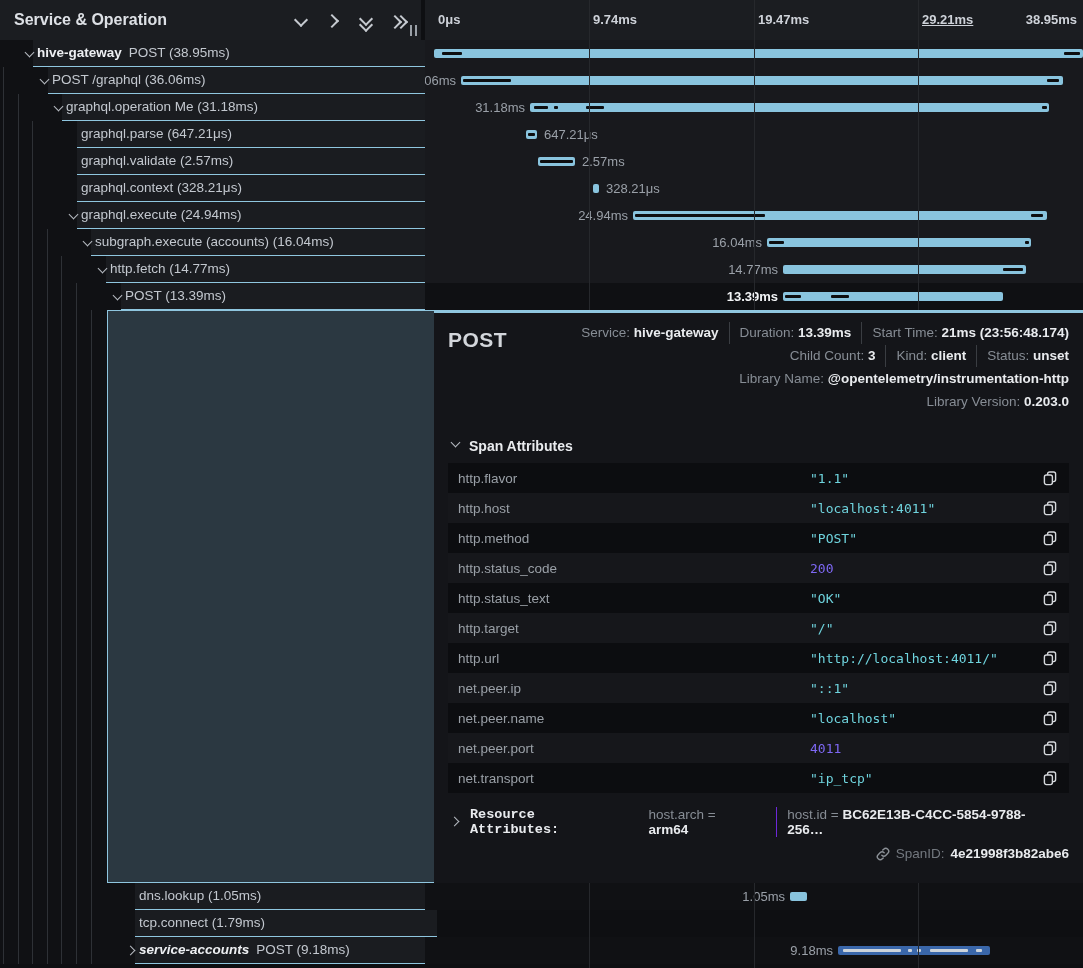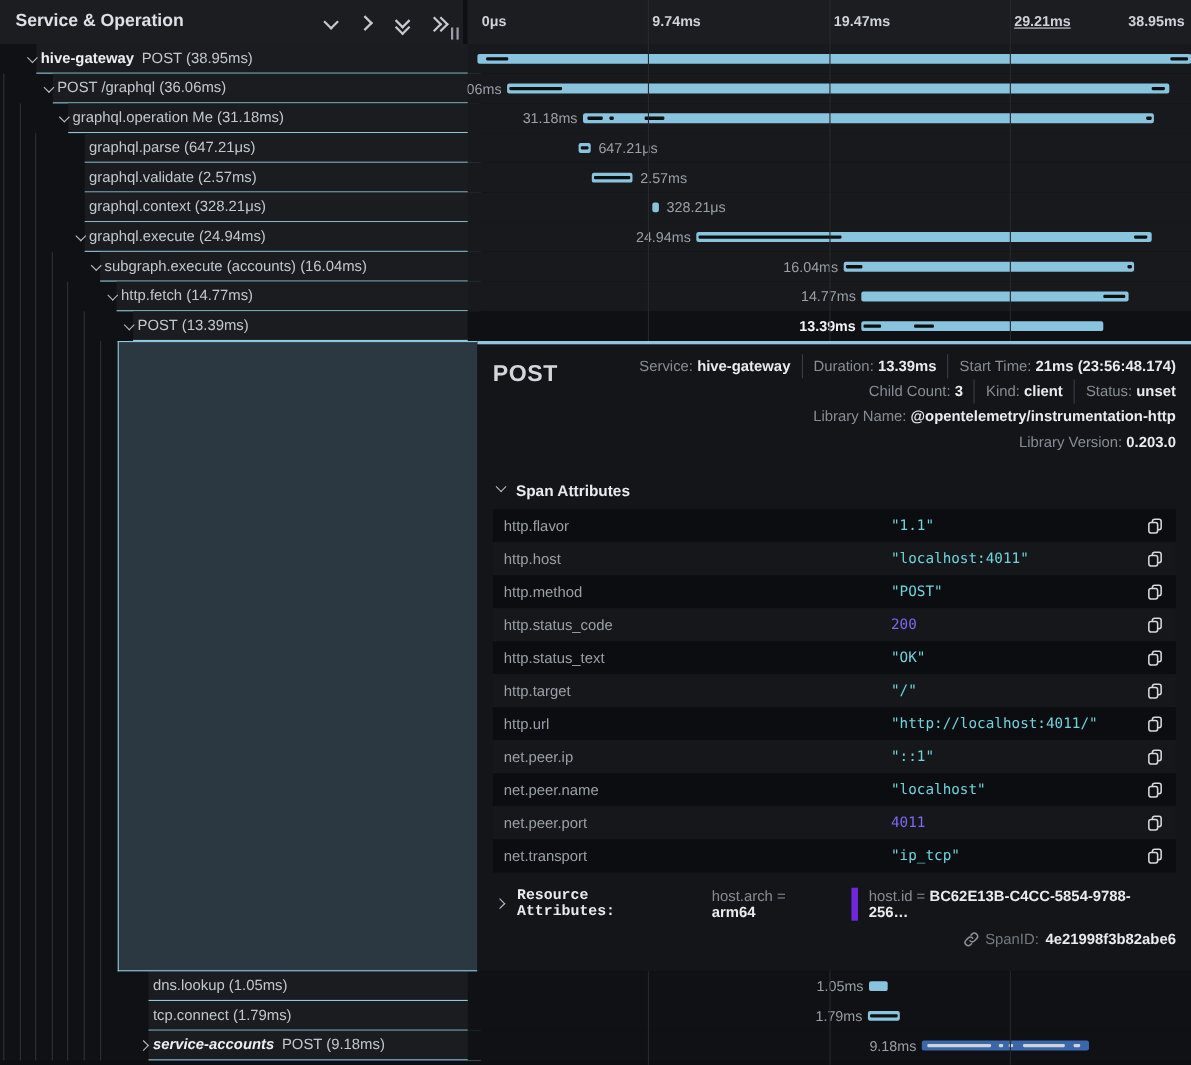--- a/index.html
+++ b/index.html
@@ -72,21 +72,21 @@
   .arow { display:flex; align-items:center; height:30px; padding:0 10px; }
   .arow:nth-child(odd) { background:#0c0d10; }
   .arow:nth-child(even) { background:#16171b; }
   .akey { width:352px; color:#9aa0a7; flex:none; }
   .aval { flex:1; font-family:"DejaVu Sans Mono","Liberation Mono",monospace; font-size:13px; }
   .aval.string { color:#6fd4de; } .aval.number { color:#7e68f4; }
   .copy-btn { width:18px; height:18px; display:flex; align-items:center; justify-content:center; cursor:pointer; flex:none; }
   #res-row { display:flex; align-items:center; gap:8px; margin:14px 0 0 2px; }
   #res-row .rhead { font-weight:bold; color:#e9ebee;font-family:Liberation Mono, monospace; }
   .ritem { color:#878d95; padding:0 10px; }
-  .ritem + .ritem { border-left:6px solid #6d28d9; }
+  .ritem + .ritem { border-left:1px solid #6d28d9; }
   .ritem b { color:#e9ebee; }
   #spanid-row { display:flex; align-items:center; justify-content:flex-end; gap:6px; margin-top:9px; }
   #spanid-row .slabel { color:#73787f; }
   #spanid-row .sval { color:#e9ebee; font-weight:bold; }
 </style>
 </head>
 <body>
 
 <div id="left-header">
   <span class="title">Service &amp; Operation</span>
@@ -259,26 +259,20 @@
       <div class="bar" style="left: 358px; width: 220px;">
         <i style="left: 2px; width: 16px;"></i>
         <i style="left: 48px; width: 18px;"></i>
       </div>
       <span class="bar-label sel" style="right: 305px;">13.39ms</span>
     </div>
     <div class="tlrow dark" style="top: 843px;">
       <div class="bar" style="left: 365px; width: 17px;"></div>
       <span class="bar-label" style="right: 298px;">1.05ms</span>
     </div>
-    <div class="tlrow dark" style="top: 870px;">
-      <div class="bar" style="left: 364px; width: 29px;">
-        <i style="left: 2px; width: 25px;"></i>
-      </div>
-      <span class="bar-label" style="right: 299px;">1.79ms</span>
-    </div>
     <div class="tlrow dark" style="top: 897px;">
       <div class="bar" style="left: 413px; width: 152px; background: rgb(58, 103, 170);">
         <i class="lt" style="left: 5px; width: 58px;"></i>
         <i class="lt" style="left: 70px; width: 4px;"></i>
         <i class="lt" style="left: 79px; width: 4px;"></i>
         <i class="lt" style="left: 92px; width: 38px;"></i>
         <i class="lt" style="left: 138px; width: 6px;"></i>
       </div>
       <span class="bar-label" style="right: 250px;">9.18ms</span>
     </div>

